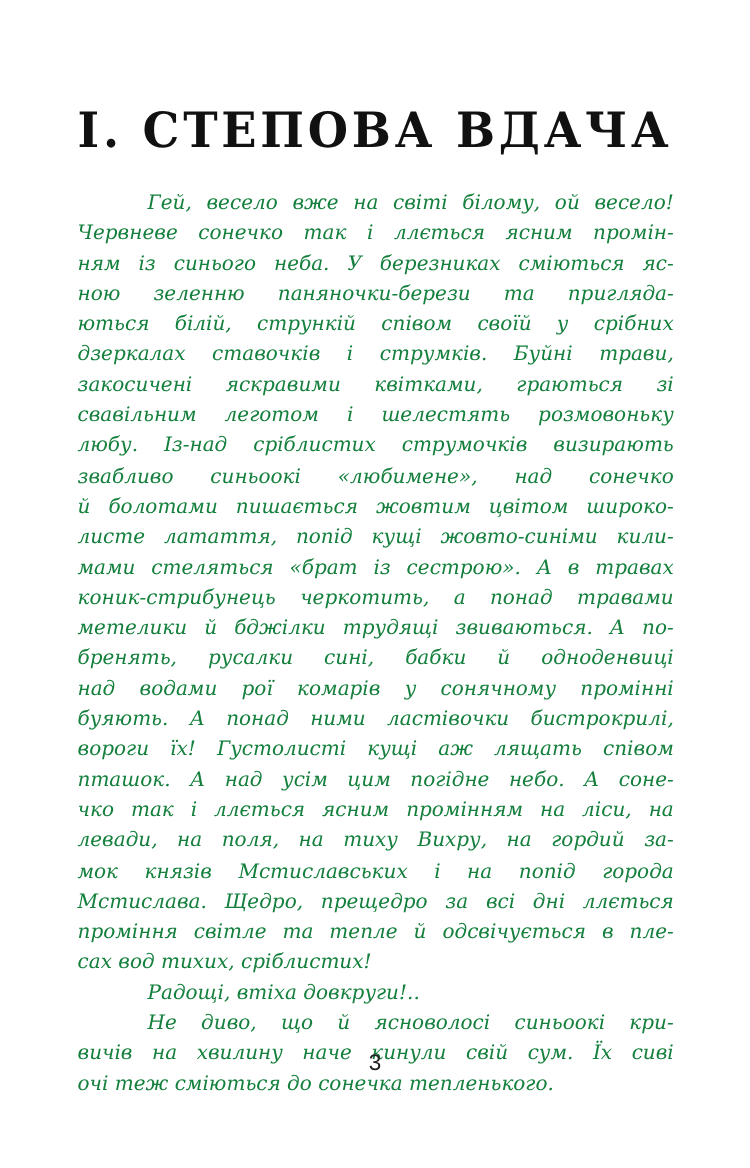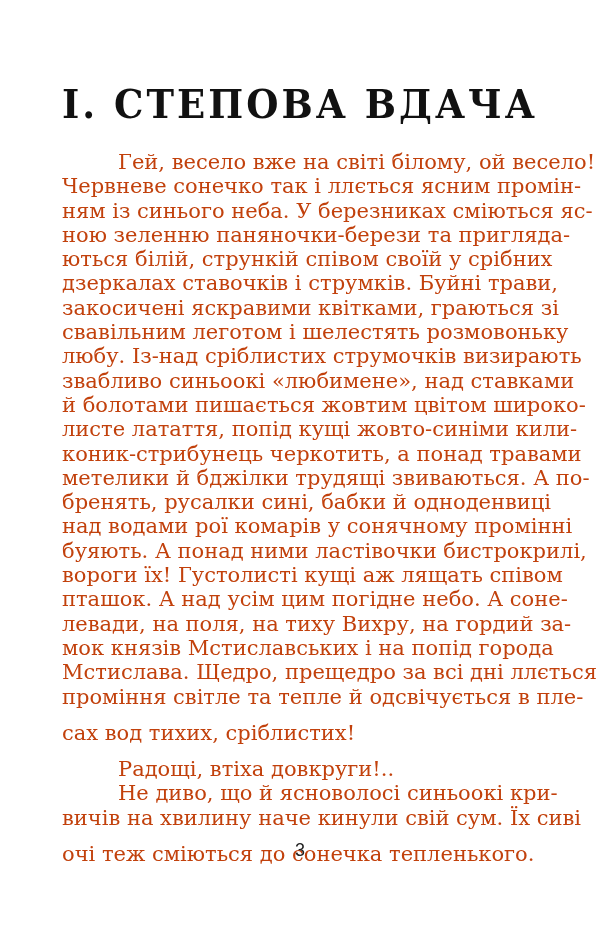--- a/index.html
+++ b/index.html
@@ -11,26 +11,27 @@
       font-family: "DejaVu Serif", serif;
       font-weight: bold;
       font-size: 37px;
       letter-spacing: 3px;
       color: #111;
       transform: scaleY(1.05);
     }
     .body-text {
       position: absolute; left: 62px; width: 477px; top: 150px;
       font-family: "DejaVu Serif", serif;
-      font-size: 21px;
+      font-size: 16px;
       line-height: 24.3px;
-      color: #c2410c;
+      color: #15803d;
+      font-style: italic;
     }
     .line { display: block; white-space: nowrap; text-align: justify; text-align-last: justify; height: 24.3px; }
-    .line.last { text-align-last: left; margin-top: 12px; }
+    .line.last { text-align-last: left; }
     .line.indent { padding-left: 56px; }
     .page-number {
       position: absolute; left: 0; width: 600px; top: 840px;
       text-align: center;
       font-family: "Liberation Sans", sans-serif;
       font-size: 18px;
       color: #222;
     }
   </style>
 </head>
@@ -43,30 +44,32 @@
     <div>
       <span class="line indent">Гей, весело вже на світі білому, ой весело!</span>
       <span class="line">Червневе сонечко так і ллється ясним промін-</span>
       <span class="line">ням із синього неба. У березниках сміються яс-</span>
       <span class="line">ною зеленню паняночки-берези та пригляда-</span>
       <span class="line">ються білій, стрункій співом своїй у срібних</span>
       <span class="line">дзеркалах ставочків і струмків. Буйні трави,</span>
       <span class="line">закосичені яскравими квітками, граються зі</span>
       <span class="line">свавільним леготом і шелестять розмовоньку</span>
       <span class="line">любу. Із-над сріблистих струмочків визирають</span>
-      <span class="line">звабливо синьоокі «любимене», над ставками</span>
+      <span class="line">звабливо синьоокі «любимене», над сонечко</span>
       <span class="line">й болотами пишається жовтим цвітом широко-</span>
       <span class="line">листе латаття, попід кущі жовто-синіми кили-</span>
+      <span class="line">мами стеляться «брат із сестрою». А в травах</span>
       <span class="line">коник-стрибунець черкотить, а понад травами</span>
       <span class="line">метелики й бджілки трудящі звиваються. А по-</span>
       <span class="line">бренять, русалки сині, бабки й одноденвиці</span>
       <span class="line">над водами рої комарів у сонячному промінні</span>
       <span class="line">буяють. А понад ними ластівочки бистрокрилі,</span>
       <span class="line">вороги їх! Густолисті кущі аж лящать співом</span>
       <span class="line">пташок. А над усім цим погідне небо. А соне-</span>
+      <span class="line">чко так і ллється ясним промінням на ліси, на</span>
       <span class="line">левади, на поля, на тиху Вихру, на гордий за-</span>
       <span class="line">мок князів Мстиславських і на попід города</span>
       <span class="line">Мстислава. Щедро, прещедро за всі дні ллється</span>
       <span class="line">проміння світле та тепле й одсвічується в пле-</span>
       <span class="line last">сах вод тихих, сріблистих!</span>
     </div>
     <div>
       <span class="line indent last">Радощі, втіха довкруги!..</span>
     </div>
     <div>

